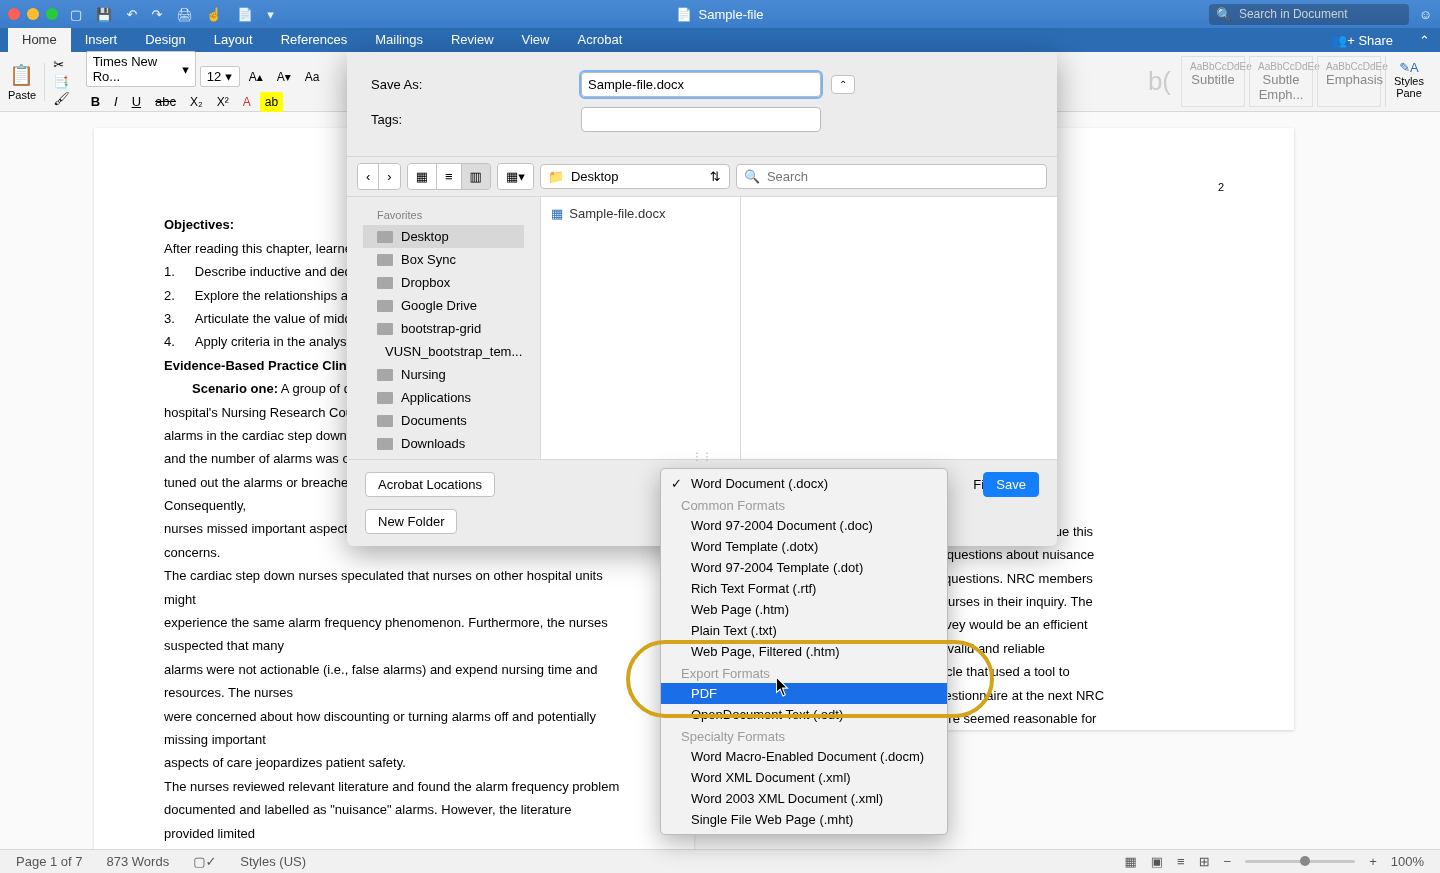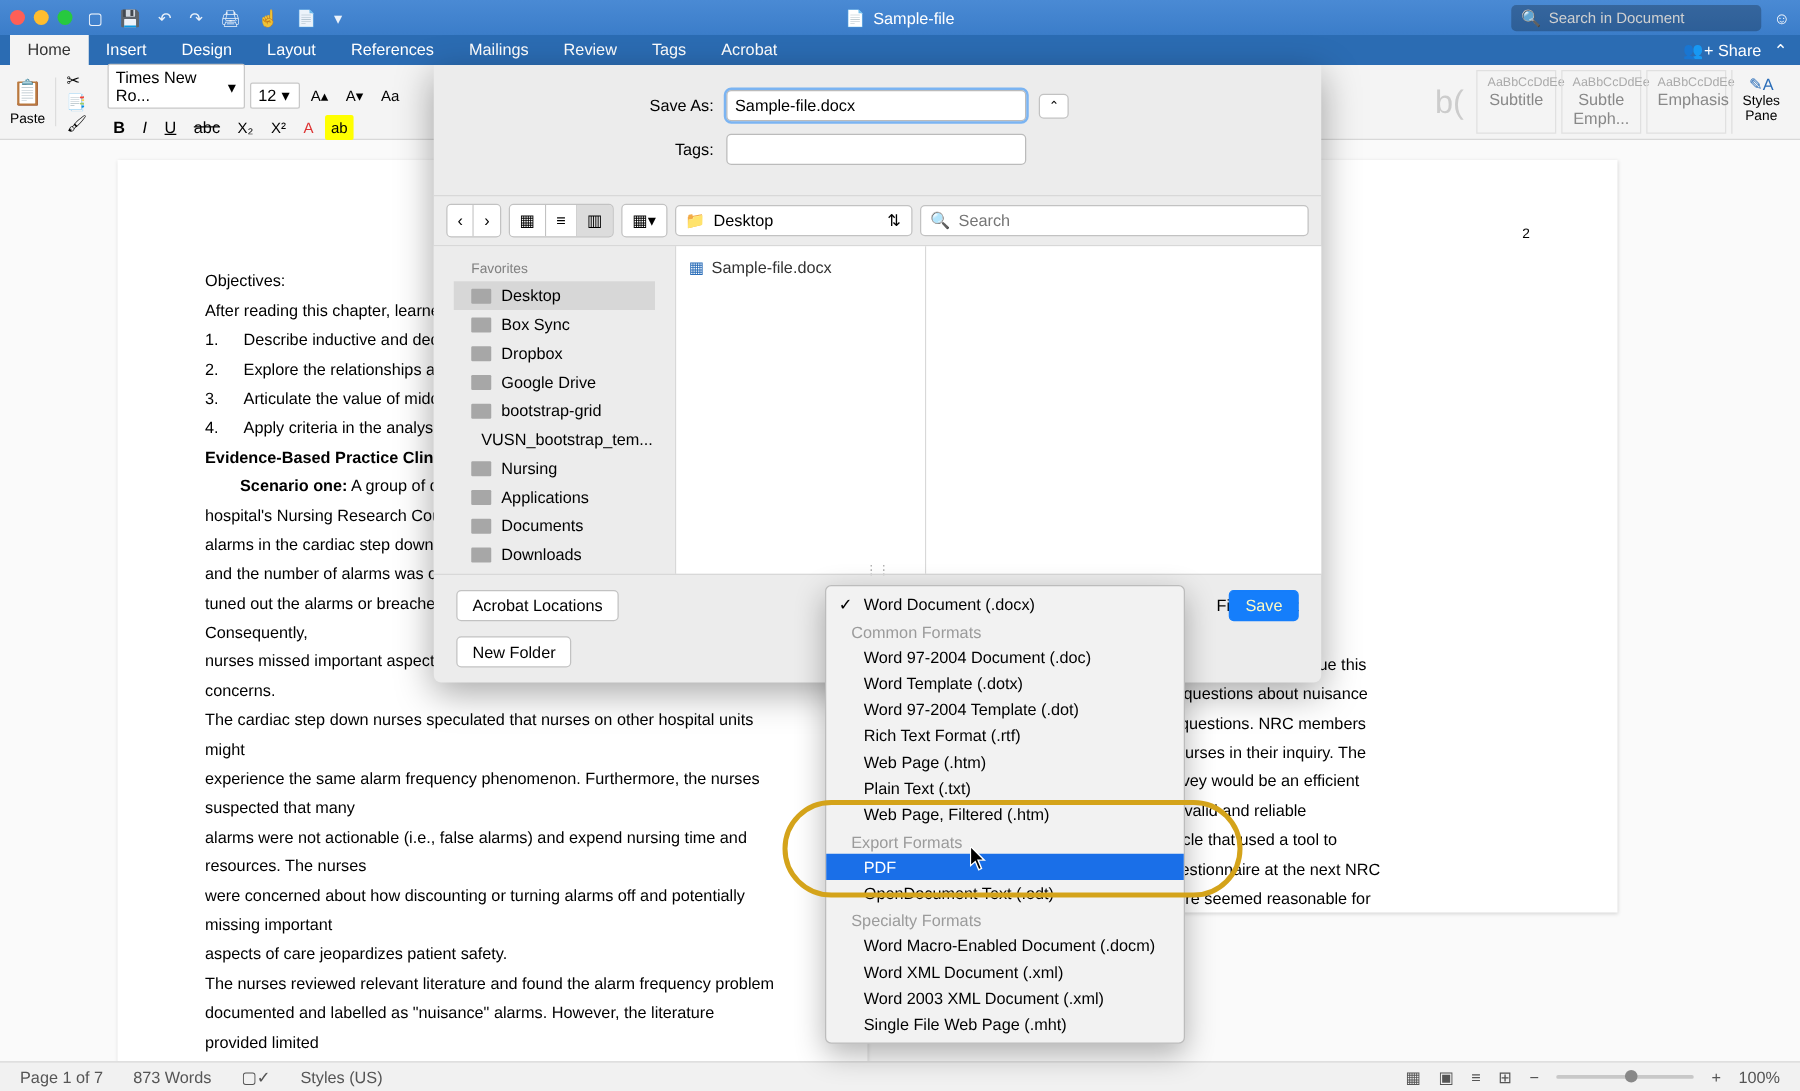--- a/index.html
+++ b/index.html
@@ -10,46 +10,46 @@
 .tl.r{background:#ff5f56}.tl.y{background:#ffbd2e}.tl.g{background:#27c93f}
 .title-toolbar{display:flex;gap:14px;align-items:center;opacity:.9}
 .title-file{position:absolute;left:50%;transform:translateX(-50%);display:flex;align-items:center;gap:6px;font-size:14px}
 .title-right{margin-left:auto;display:flex;align-items:center;gap:10px}
 .search-box{background:rgba(0,0,0,.25);border-radius:4px;padding:3px 8px;display:flex;align-items:center;gap:6px;width:200px}
 .search-box input{background:none;border:0;outline:0;color:#fff;font-size:12px;width:100%}
 .search-box input::placeholder{color:#d0d0d0}
 .ribbon-tabs{background:#2b6cb3;height:24px;display:flex;align-items:stretch;padding-left:8px;color:#fff}
 .ribbon-tabs .tab{padding:4px 14px;font-size:13px;cursor:pointer}
 .ribbon-tabs .tab.active{background:#f4f4f4;color:#333}
-.share-area{margin-left:auto;display:flex;align-items:center;gap:10px;padding-right:10px}
+.share-area{margin-left:auto;display:flex;align-items:center;gap:26px;padding-right:10px}
 .ribbon{background:#f4f4f4;height:60px;display:flex;align-items:center;padding:0 8px;gap:8px;border-bottom:1px solid #d8d8d8}
 .paste-group{display:flex;flex-direction:column;align-items:center;gap:2px;padding-right:8px;border-right:1px solid #ddd}
 .font-group{display:flex;flex-direction:column;gap:4px}
 .font-row{display:flex;gap:4px;align-items:flex-end}
 .combo{border:1px solid #c8c8c8;background:#fff;padding:2px 6px;font-size:12px;border-radius:2px;display:flex;align-items:center;gap:4px}
 .btn-s{border:1px solid transparent;padding:2px 4px;border-radius:2px;font-size:12px}
 .styles-group{margin-left:auto;display:flex;gap:4px;align-items:stretch}
 .style-box{border:1px solid #e0e0e0;padding:4px 8px;text-align:center;font-size:11px;color:#888;width:64px}
 .style-box .preview{font-size:10px;color:#aaa}
 .styles-pane{display:flex;flex-direction:column;align-items:center;padding:4px 8px;border-left:1px solid #ddd}
 
 .canvas{position:absolute;top:112px;left:0;right:0;bottom:24px;background:#fafafa;overflow:hidden}
 .page{position:absolute;background:#fff;width:600px;top:16px;padding:50px 70px 0 70px;box-shadow:0 1px 3px rgba(0,0,0,.15);font-family:'Times New Roman',serif;font-size:13px;line-height:1.8;color:#000}
 .page.left{left:94px}
 .page.right{left:694px}
 .page h4{font-weight:bold;text-align:center;font-size:13px;margin-bottom:12px}
-.objectives-label{font-weight:normal}
+.objectives-label{font-weight:bold}
 .indent{text-indent:28px}
 .pgno{text-align:right;font-size:11px;margin-bottom:18px}
 .ol-item{display:flex;gap:20px;margin-left:0}
 
 .dialog{position:absolute;top:52px;left:347px;width:710px;background:#ececec;border-radius:0 0 6px 6px;box-shadow:0 8px 30px rgba(0,0,0,.35);z-index:50}
 .dlg-top{padding:20px 24px 14px}
 .field-row{display:flex;align-items:center;gap:10px;margin-bottom:10px}
-.field-row label{width:200px;text-align:right;font-size:13px}
+.field-row label{width:200px;font-size:13px}
 .field-row input[type=text]{flex:0 0 240px;border:1px solid #bbb;border-radius:4px;padding:4px 6px;font-size:13px;outline:2px solid #7bb4f2}
 .field-row input.tags{outline:none}
 .expand-btn{border:1px solid #c2c2c2;border-radius:4px;padding:3px 7px;background:#fff;font-size:10px}
 .dlg-nav{display:flex;align-items:center;gap:6px;padding:6px 10px;border-top:1px solid #d8d8d8;border-bottom:1px solid #d8d8d8}
 .seg{display:flex;border:1px solid #c2c2c2;border-radius:4px;overflow:hidden}
 .seg button{background:#fff;border:0;padding:5px 8px;border-right:1px solid #c2c2c2}
 .seg button:last-child{border-right:0}
 .seg button.active{background:#dcdcdc}
 .loc-combo{border:1px solid #c2c2c2;background:#fff;border-radius:4px;padding:4px 8px;flex:0 0 190px;display:flex;align-items:center;gap:6px}
 .finder-search{border:1px solid #c2c2c2;background:#fff;border-radius:4px;padding:4px 8px;display:flex;align-items:center;gap:6px;flex:1}
@@ -112,21 +112,21 @@
 </div>
 
 <div class="ribbon-tabs">
   <div class="tab active">Home</div>
   <div class="tab">Insert</div>
   <div class="tab">Design</div>
   <div class="tab">Layout</div>
   <div class="tab">References</div>
   <div class="tab">Mailings</div>
   <div class="tab">Review</div>
-  <div class="tab">Tags</div>
+  <div class="tab">View</div>
   <div class="tab">Acrobat</div>
   <div class="share-area">
     <span><span>👥+</span> <span>Share</span></span>
     <span>⌃</span>
   </div>
 </div>
 
 <div class="ribbon">
   <div class="paste-group">
     <span style="font-size:20px">📋</span>

